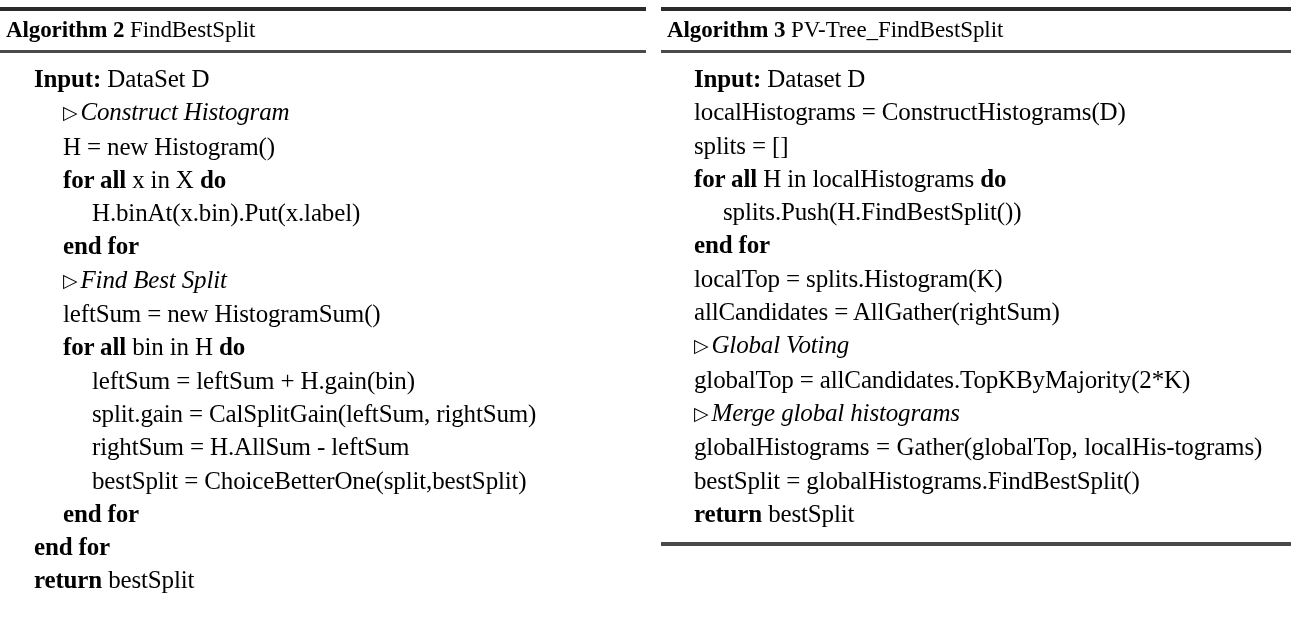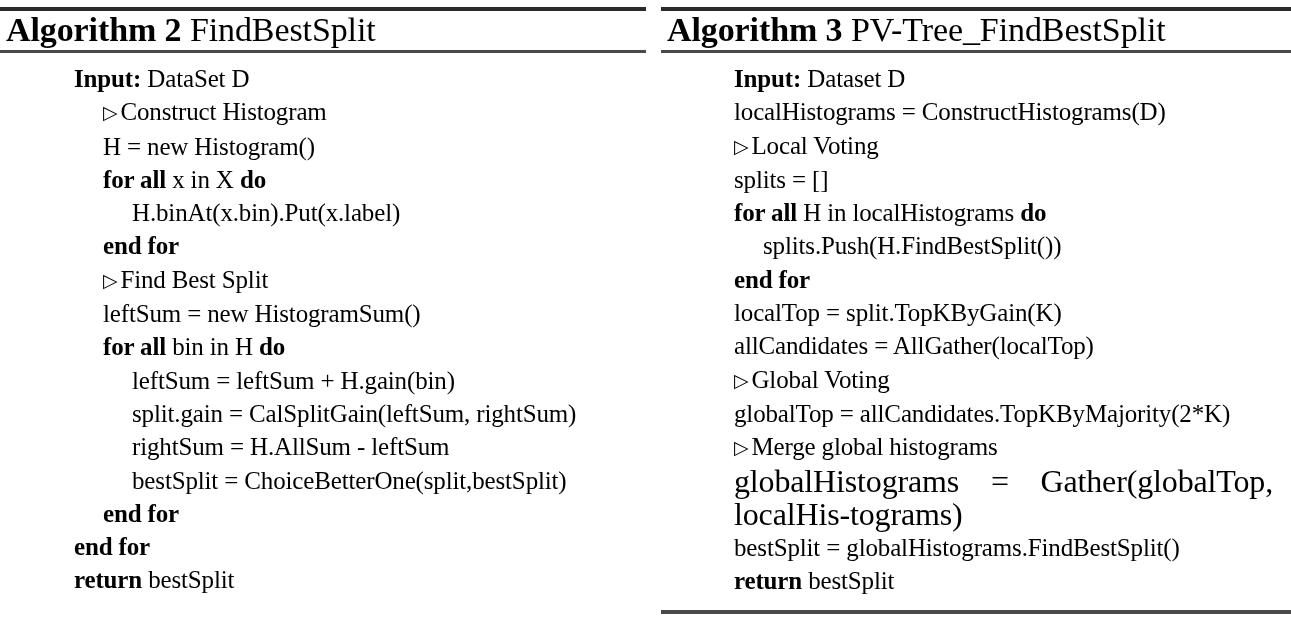--- a/index.html
+++ b/index.html
@@ -43,59 +43,59 @@
     height: 0;
     border-top: 3px solid #4a4a4a;
     margin-top: 1px;
   }
   .rule-bottom {
     height: 0;
     border-top: 4px solid #4a4a4a;
     margin-top: 12px;
   }
   .algo-title {
-    font-size: 34px;
+    font-size: 23px;
     line-height: 38px;
     padding-left: 6px;
     white-space: nowrap;
     letter-spacing: -0.1px;
   }
   .algo-title .kw {
     font-weight: bold;
   }
   .algo-body {
     padding-top: 9px;
-    margin-left: 40px;
   }
   .line {
     font-size: 25px;
     line-height: 33.3px;
     white-space: pre;
     letter-spacing: -0.15px;
   }
   .algo-left .line { padding-left: 34px; }
   .algo-right .line { padding-left: 33px; }
   .ind1 { padding-left: 63px !important; }
   .ind2 { padding-left: 92px !important; }
   .algo-right .ind1 { padding-left: 62px !important; }
   .kw { font-weight: bold; }
   .cmt {
+    font-style: italic;
   }
   .tri {
     font-style: normal;
     font-size: 19px;
     vertical-align: 1px;
     padding-right: 3px;
   }
   
   .line-wrap {
-    font-size: 32px;
+    font-size: 25px;
     line-height: 33.3px;
     padding-left: 33px;
-    padding-right: 18px;
+    padding-right: 8px;
     text-align: justify;
     text-align-last: left;
     letter-spacing: -0.15px;
     white-space: normal;
     word-spacing: 0.5px;
   }
   .line-wrap .nb { white-space: nowrap; }
 </style>
 </head>
 <body>
@@ -150,34 +150,33 @@
     <div class="rule-top"></div>
     <div class="algo-title"><span class="kw">Algorithm 3</span> <span>PV-Tree_FindBestSplit</span></div>
     <div class="rule-mid"></div>
 
     <div class="algo-body">
 
       <div class="line"><span class="kw">Input:</span><span> Dataset D</span></div>
 
       <div class="line"><span>localHistograms = ConstructHistograms(D)</span></div>
 
-      <div class="line"><span class="tri">▷</span><span class="cmt">Local Voting</span></div>
 
       <div class="line"><span>splits = []</span></div>
 
       <div class="line"><span class="kw">for all</span><span> H in localHistograms </span><span class="kw">do</span></div>
 
       <div class="line ind1"><span>splits.Push(H.FindBestSplit())</span></div>
 
       <div class="line"><span class="kw">end for</span></div>
 
-      <div class="line"><span>localTop = split.TopKByGain(K)</span></div>
+      <div class="line"><span>localTop = splits.Histogram(K)</span></div>
 
 
-      <div class="line"><span>allCandidates = AllGather(localTop)</span></div>
+      <div class="line"><span>allCandidates = AllGather(rightSum)</span></div>
 
       <div class="line"><span class="tri">▷</span><span class="cmt">Global Voting</span></div>
 
       <div class="line"><span>globalTop = allCandidates.TopKByMajority(2*K)</span></div>
 
       <div class="line"><span class="tri">▷</span><span class="cmt">Merge global histograms</span></div>
 
       <div class="line-wrap"><span class="nb">globalHistograms</span> <span class="nb">=</span> <span class="nb">Gather(globalTop,</span> <span class="nb">localHis-</span><span class="nb">tograms)</span></div>
 
       <div class="line"><span>bestSplit = globalHistograms.FindBestSplit()</span></div>

